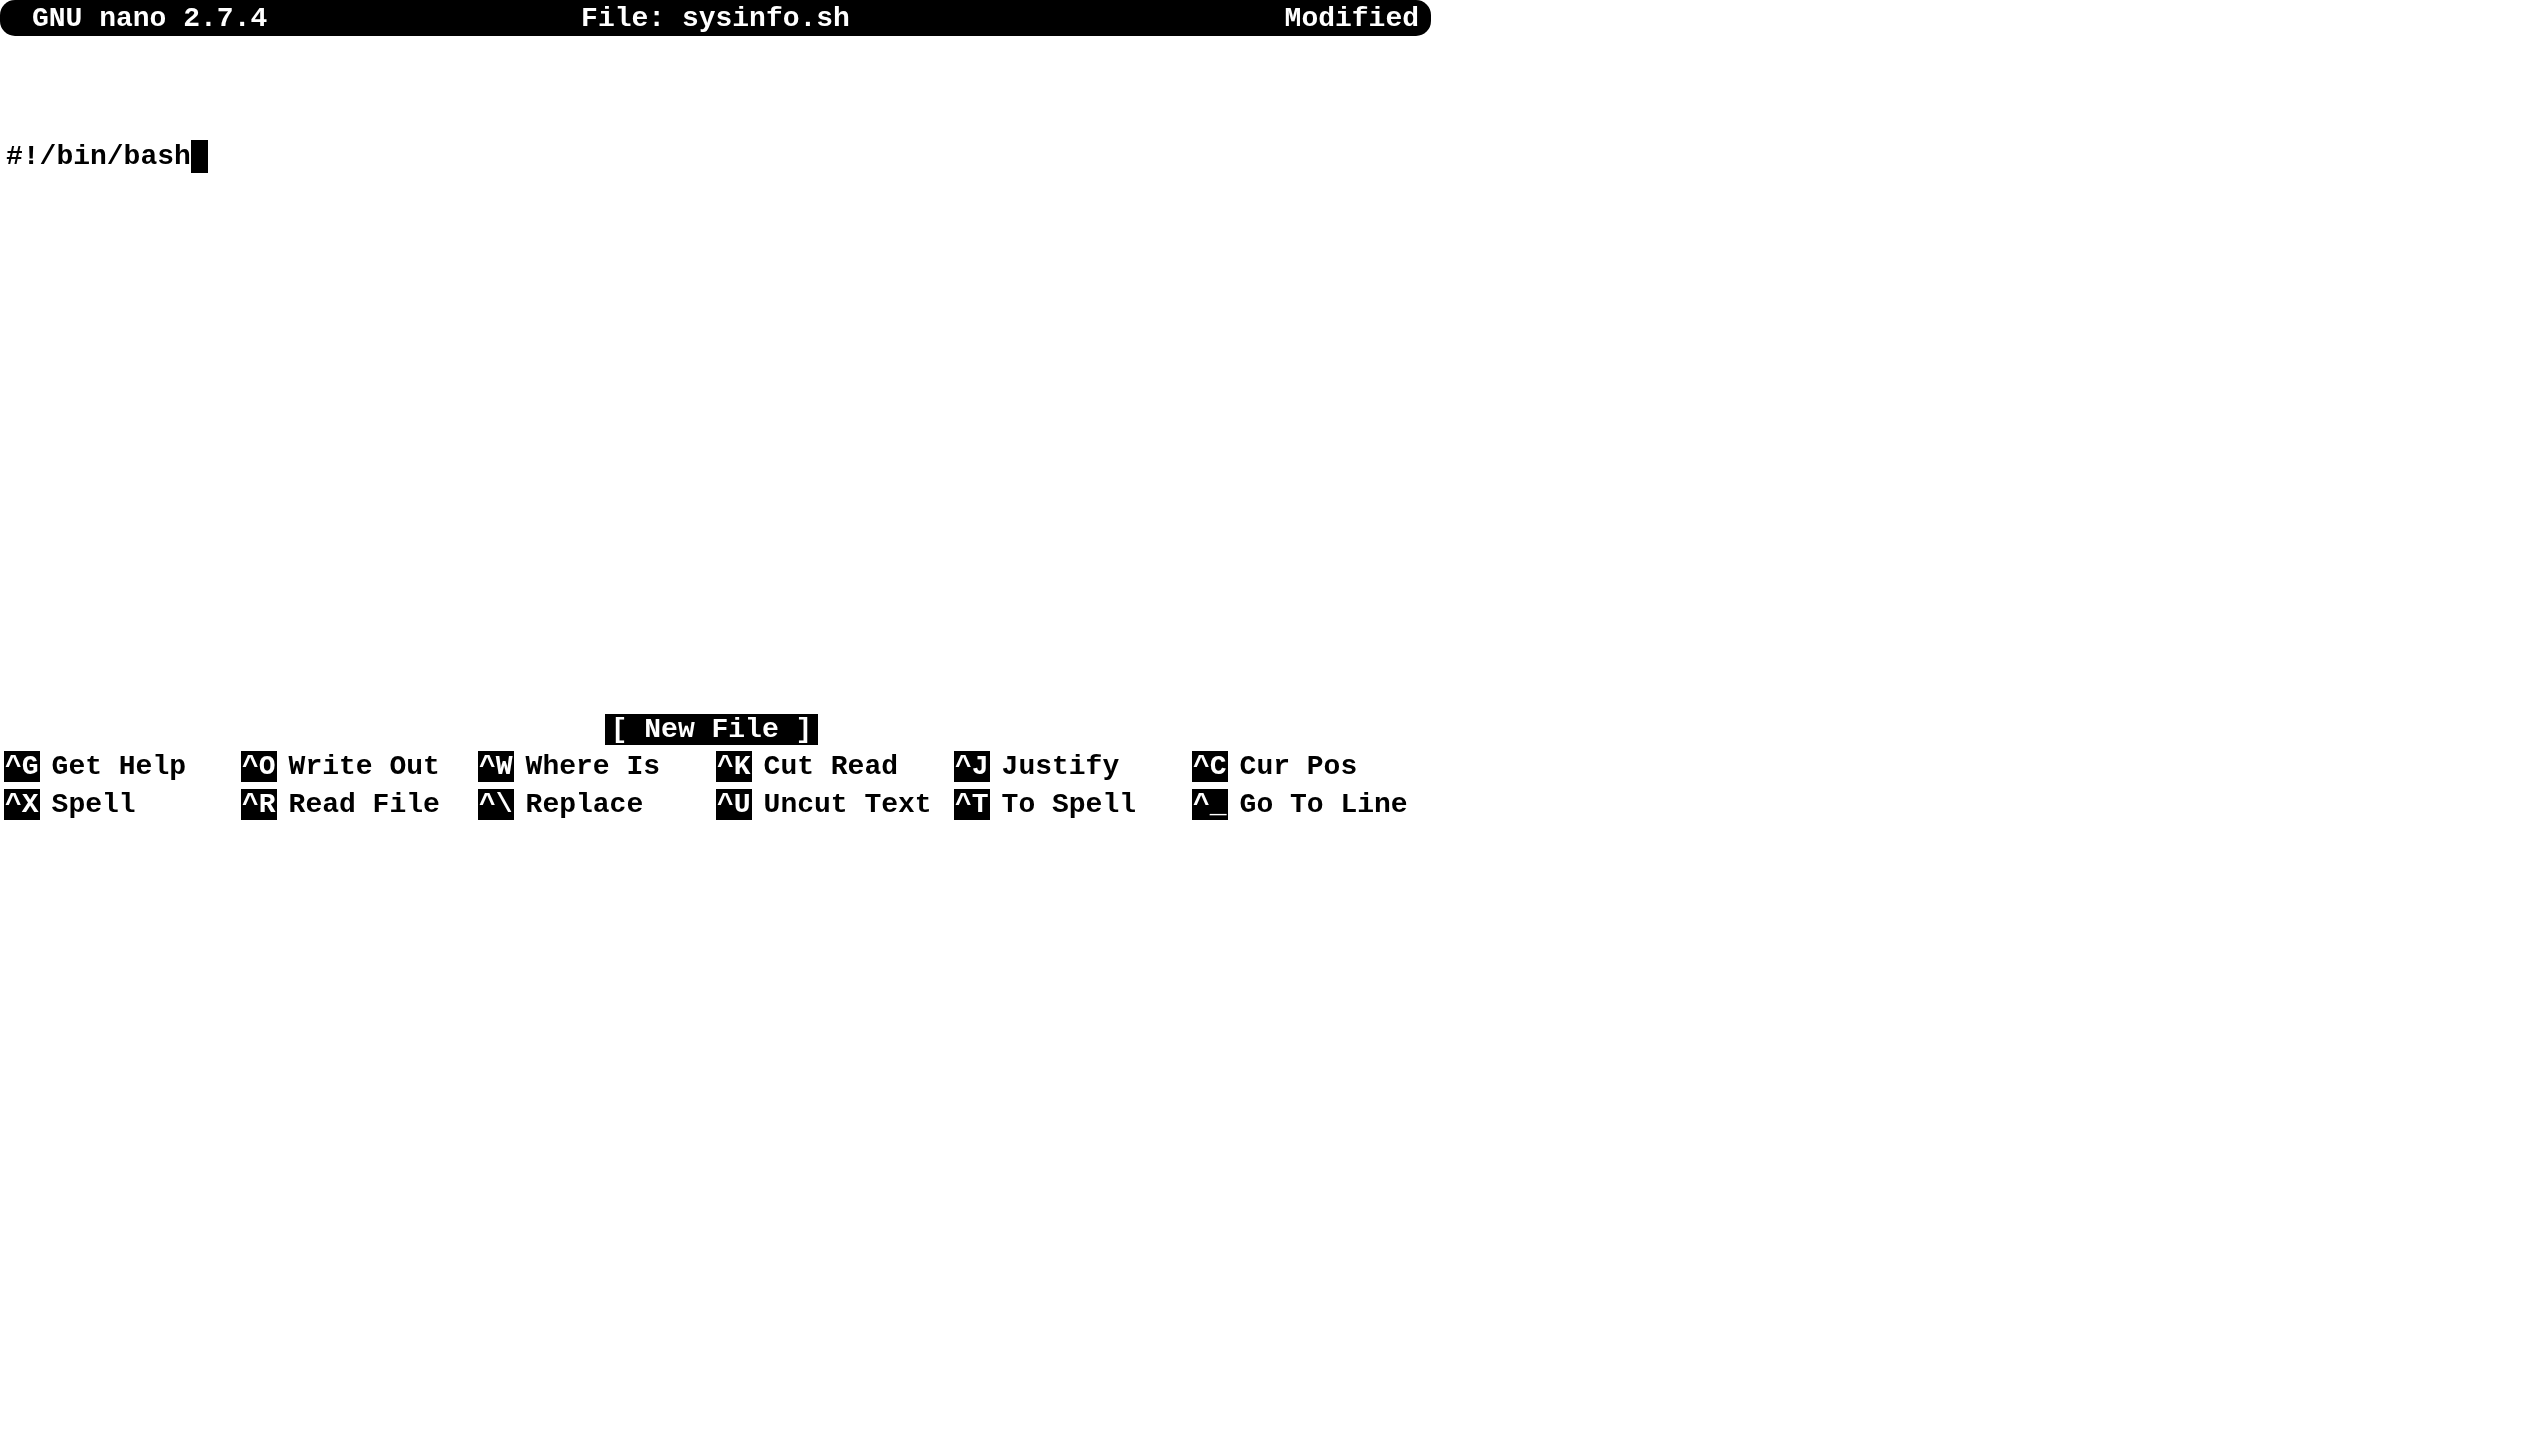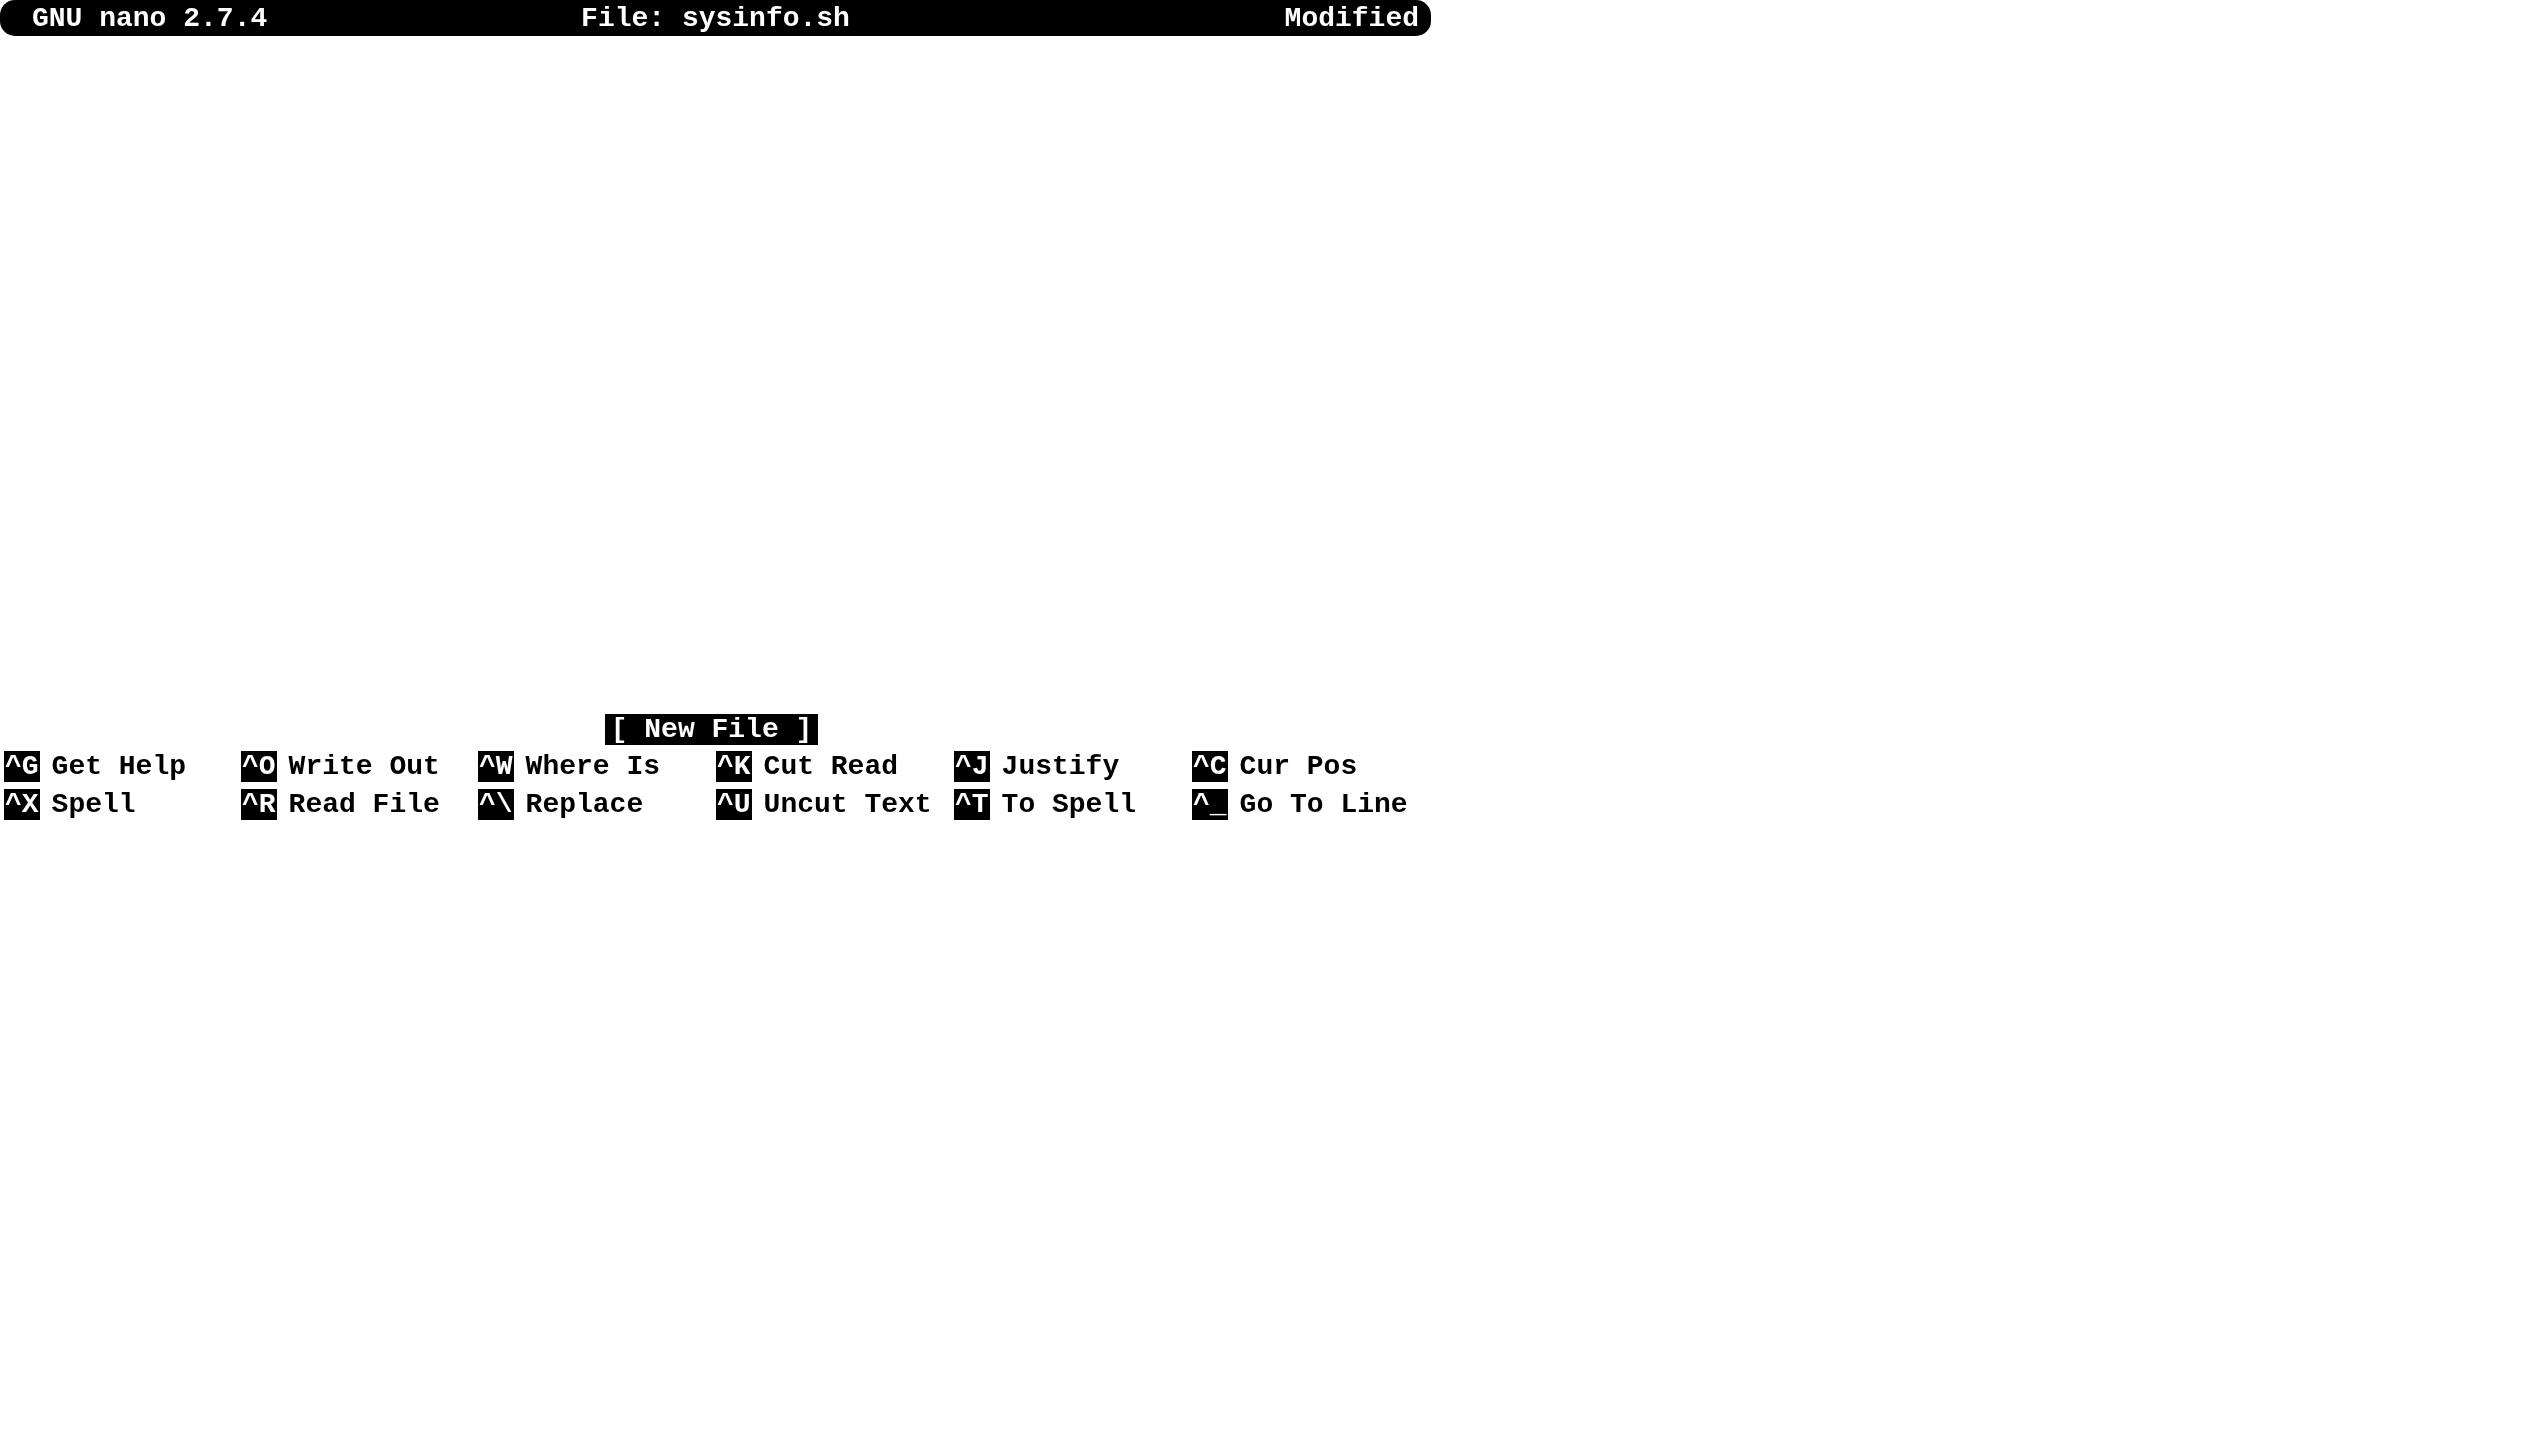--- a/index.html
+++ b/index.html
@@ -133,20 +133,27 @@
 </head>
 <body>
 
 <div class="terminal-wrapper">
   <div class="title-bar">
     <span class="title-left">GNU nano 2.7.4</span>
     <span class="title-center">File: sysinfo.sh</span>
     <span class="title-right">Modified</span>
   </div>
 
+  <div class="editor-area">
+    <div class="editor-content">
+      <div class="line">
+        <span>#!/bin/bash</span><span class="cursor-block"></span>
+      </div>
+    </div>
+  </div>
 
   <div class="status-line">
     <span class="status-badge">[ New File ]</span>
   </div>
 
   <div class="shortcuts-bar">
     <div class="shortcuts-row">
       <div class="shortcut col1">
         <span class="shortcut-key">^G</span>
         <span class="shortcut-label">Get Help</span>

